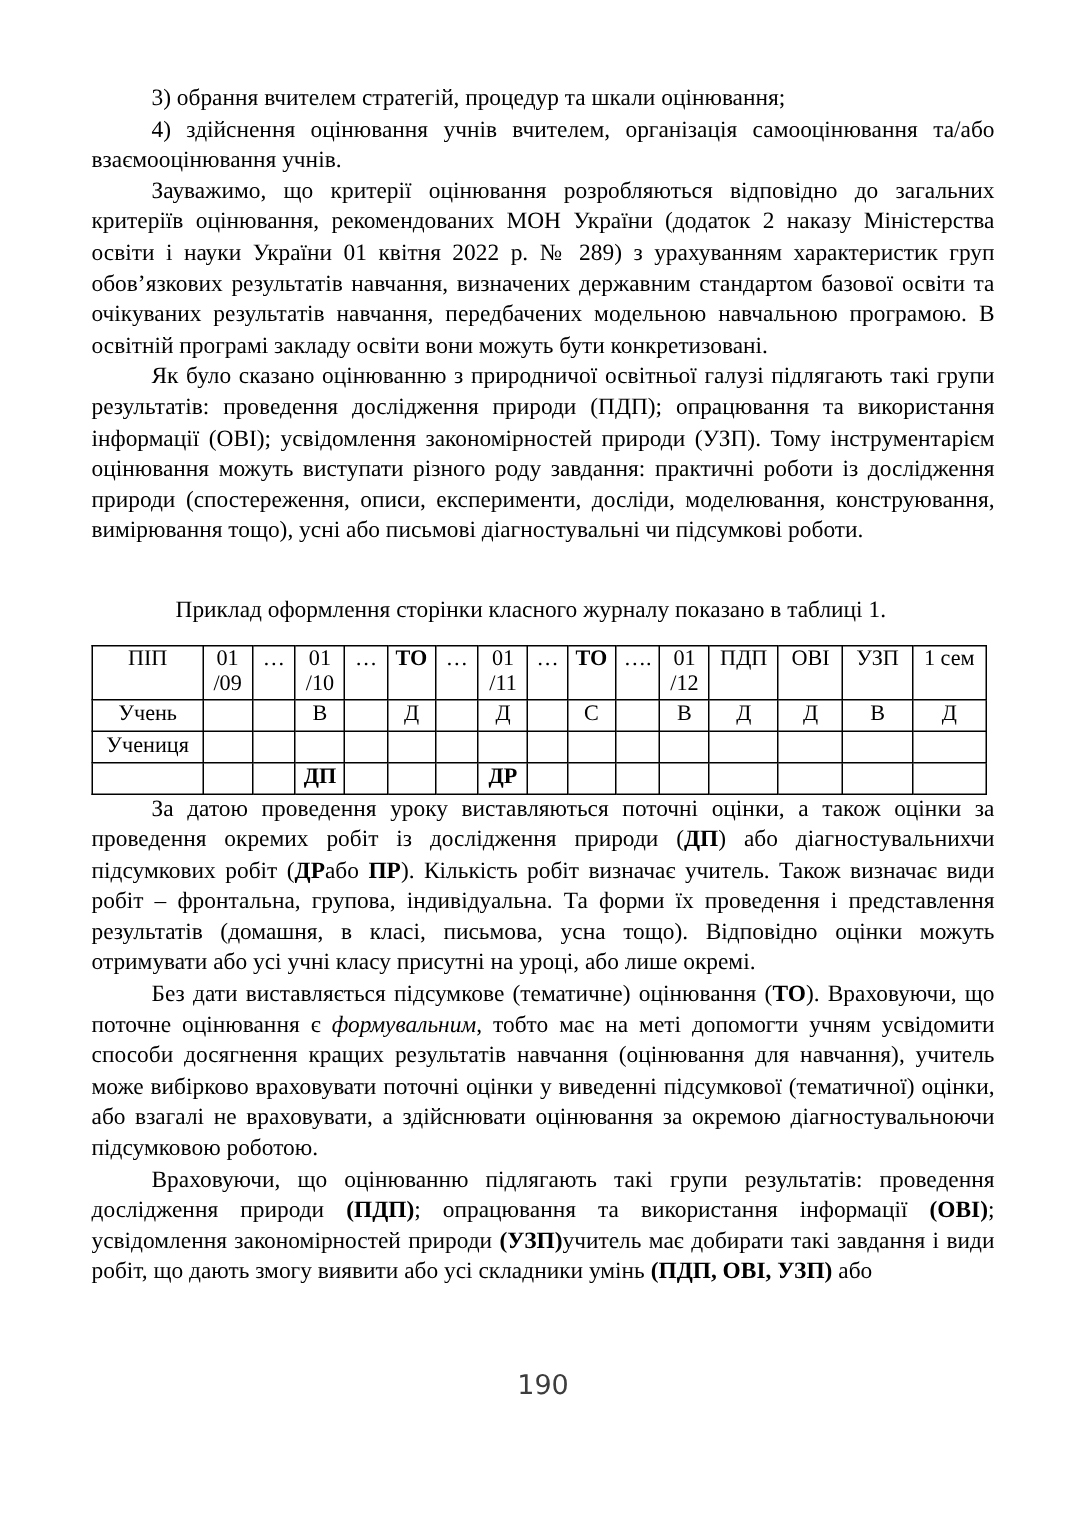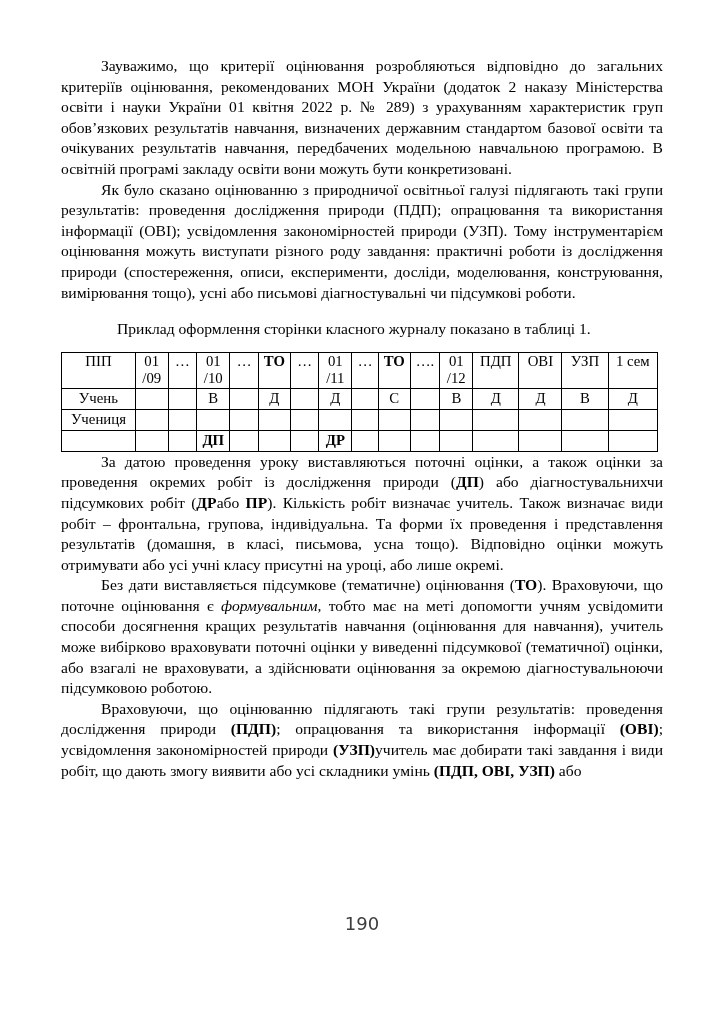--- a/index.html
+++ b/index.html
@@ -21,21 +21,21 @@
     position:absolute;
     left:61px; top:56px;
     width:602px;
   }
   .para {
     margin:0;
     text-align:justify;
     text-indent:40px;
   }
   .caption {
-    margin-top:16px;
+    margin-top:32px;
     text-align:left;
     text-indent:56px;
   }
   .after-table { }
   .b  { font-weight:bold; }
   .bi { font-weight:normal; font-style:italic; }
   table.journal {
     border-collapse:collapse;
     table-layout:fixed;
     width:597px;
@@ -66,20 +66,22 @@
     font-size:18px;
     color:#3d3d3d;
   }
 </style>
 </head>
 <body>
 
 <div class="page">
   <div class="content">
 
+    <p class="para">3) обрання вчителем стратегій, процедур та шкали оцінювання;</p>
+    <p class="para">4) здійснення оцінювання учнів вчителем, організація самооцінювання та/або взаємооцінювання учнів.</p>
     <p class="para">Зауважимо, що критерії оцінювання розробляються відповідно до загальних критеріїв оцінювання, рекомендованих МОН України (додаток 2 наказу Міністерства освіти і науки України 01 квітня 2022 р. № 289) з урахуванням характеристик груп обов’язкових результатів навчання, визначених державним стандартом базової освіти та очікуваних результатів навчання, передбачених модельною навчальною програмою. В освітній програмі закладу освіти вони можуть бути конкретизовані.</p>
     <p class="para">Як було сказано оцінюванню з природничої освітньої галузі підлягають такі групи результатів: проведення дослідження природи (ПДП); опрацювання та використання інформації (ОВІ); усвідомлення закономірностей природи (УЗП). Тому інструментарієм оцінювання можуть виступати різного роду завдання: практичні роботи із дослідження природи (спостереження, описи, експерименти, досліди, моделювання, конструювання, вимірювання тощо), усні або письмові діагностувальні чи підсумкові роботи.</p>
 
     <p class="para caption">Приклад оформлення сторінки класного журналу показано в таблиці 1.</p>
 
     <table class="journal">
       <colgroup>
         <col style="width:72px">
           <col style="width:32px">
           <col style="width:28px">

